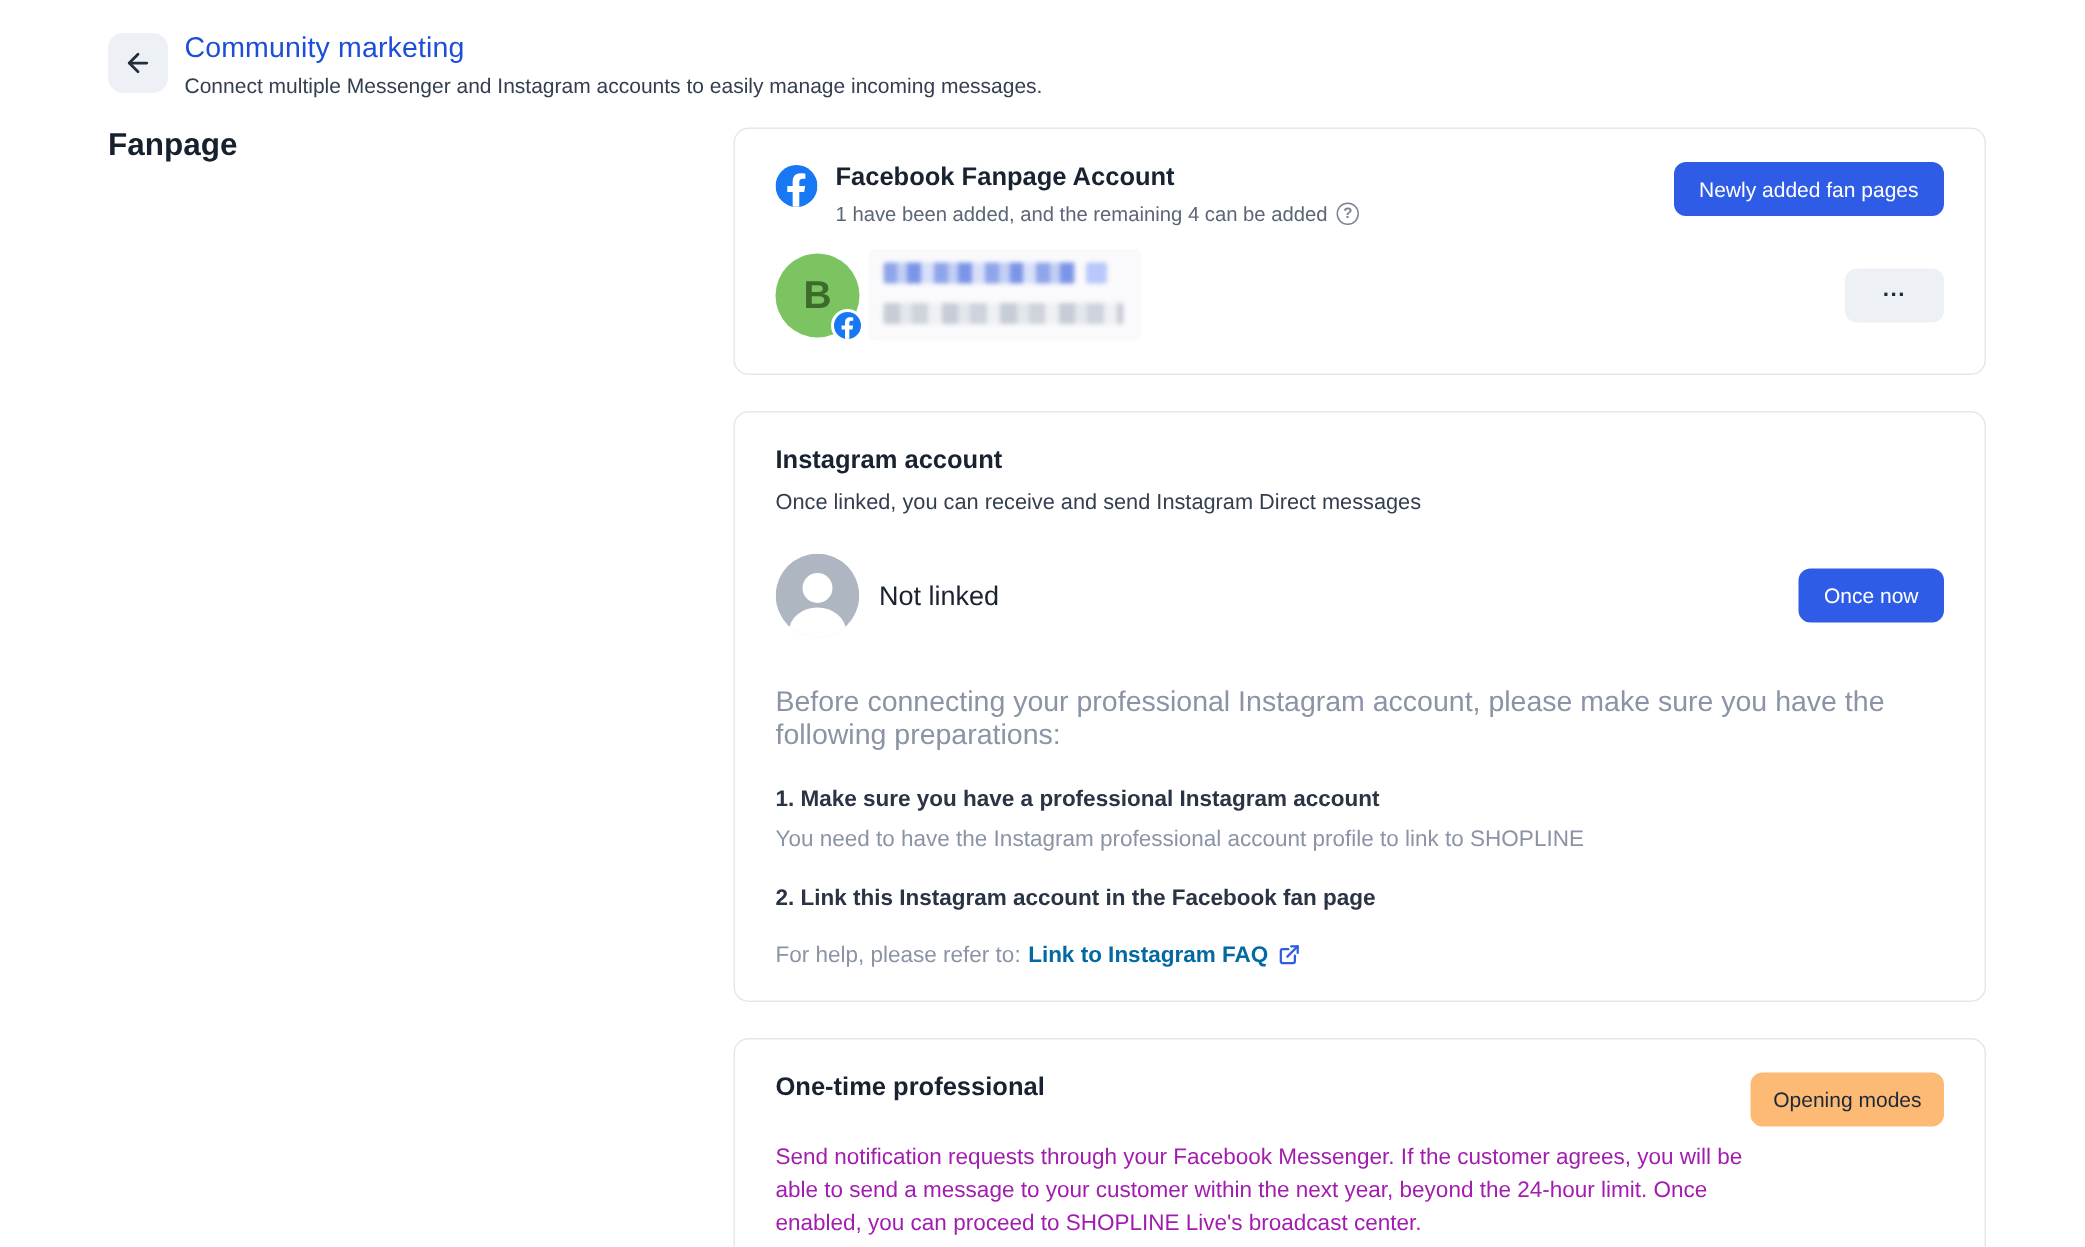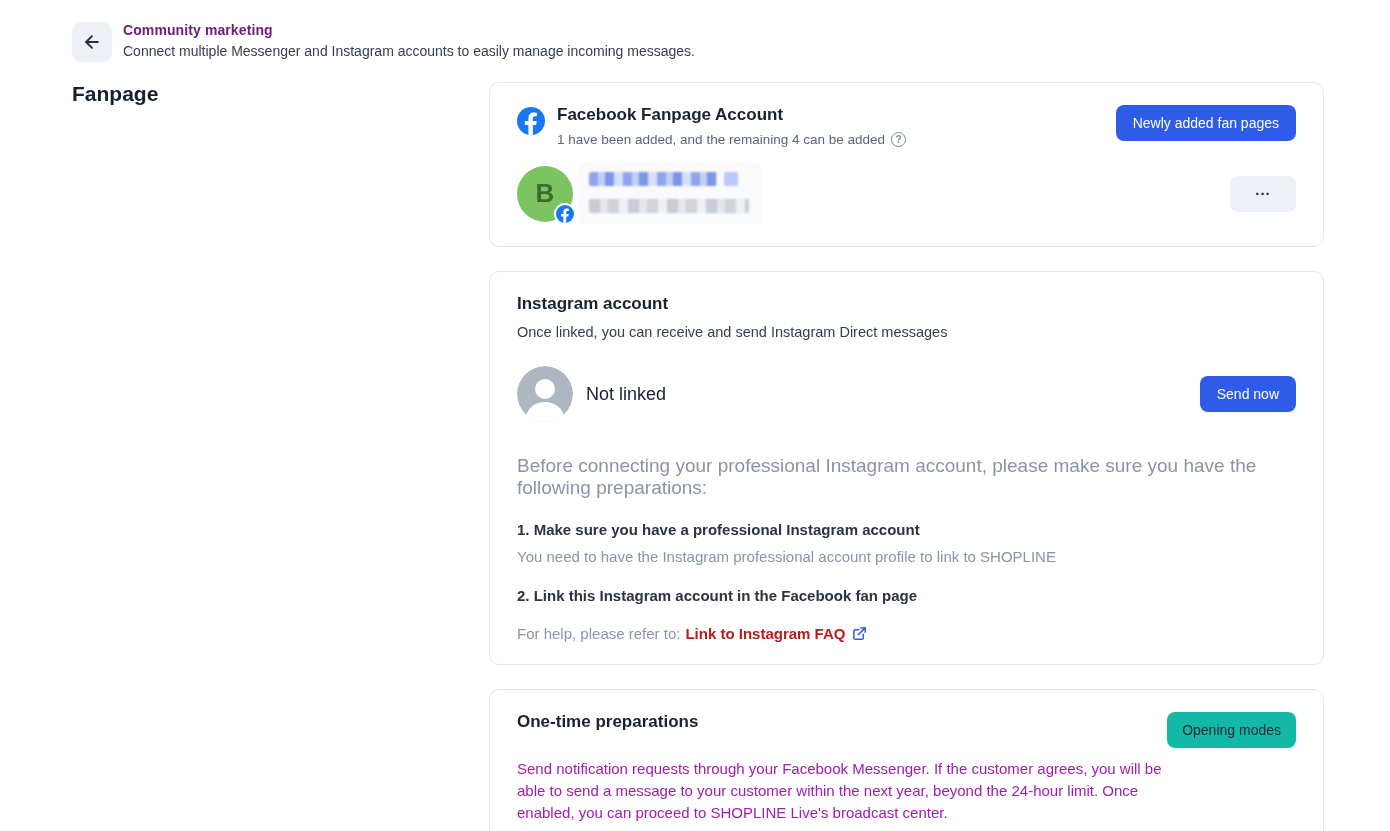--- a/index.html
+++ b/index.html
@@ -4,21 +4,21 @@
 <style>
   * { margin: 0; padding: 0; box-sizing: border-box; }
   html, body { width: 1390px; height: 831px; background: #fff; overflow: hidden;
     font-family: "Liberation Sans", "DejaVu Sans", sans-serif; color: #182230; }
 
   
   .header { display: flex; align-items: flex-start; padding: 22px 66px 0 72px; }
   .back-btn { width: 40px; height: 40px; border-radius: 10px; background: #EDF1F6;
     display: flex; align-items: center; justify-content: center; cursor: pointer; border: none; flex: none; }
   .header-text { margin-left: 11px; }
-  .page-title { font-size: 14px; font-weight: 700; color: #701a75; letter-spacing: .1px; }
+  .page-title { font-size: 19px; font-weight: 400; color: #1d4ed8; letter-spacing: .1px; }
   .page-subtitle { font-size: 14px; color: #333E4F; margin-top: 5px; }
 
   
   .content { display: flex; margin-top: 20px; padding: 0 66px 0 72px; }
   .left-col { width: 392px; margin-right: 25px; flex: none; }
   .left-title { font-size: 21px; font-weight: 700; color: #16202E; }
   .left-desc { margin-top: 16px; font-size: 15px; line-height: 24px; color: #414C5E; }
   .right-col { width: 835px; flex: none; }
 
   
@@ -57,26 +57,26 @@
 
   
   .ig-sub { margin-top: 10px; font-size: 14.5px; color: #333E4F; }
   .ig-row { display: flex; align-items: center; margin-top: 26px; }
   .avatar-gray { width: 56px; height: 56px; border-radius: 50%; overflow: hidden; flex: none; }
   .ig-status { margin-left: 13px; font-size: 18px; color: #182230; }
   .ig-intro { margin-top: 33px; font-size: 19px; line-height: 22px; color: #8A94A6; width: 740px; }
   .step-heading { margin-top: 22px; font-size: 15px; font-weight: 600; color: #2A3444; }
   .step-desc { margin-top: 10px; font-size: 15px; color: #8A94A6; }
   .faq-row { margin-top: 21px; font-size: 15px; color: #8A94A6; display: flex; align-items: center; gap: 5px; }
-  .faq-link { color: #b91c1c; font-weight: 600; text-decoration: none; cursor: pointer; }
+  .faq-link { color: #0369a1; font-weight: 600; text-decoration: none; cursor: pointer; }
   .ext-icon { width: 15px; height: 15px; display: inline-block; cursor: pointer; margin-left: 2px; }
 
   
   .otn-head { display: flex; align-items: flex-start; }
-  .btn-light { margin-left: auto; background: #14b8a6; color: #1E2836; border: none; border-radius: 8px;
+  .btn-light { margin-left: auto; background: #fdba74; color: #1E2836; border: none; border-radius: 8px;
     height: 36px; padding: 0 15px; font-size: 14px; font-family: inherit; cursor: pointer; flex: none; }
   .otn-body { margin-top: 10px; font-size: 15px; line-height: 22px; color: #a21caf; width: 650px; }
 </style>
 </head>
 <body>
 
 <div class="header">
   <button class="back-btn">
     <span style="display:flex">
       <svg width="20" height="20" viewBox="0 0 24 24" fill="none" stroke="#232D3B" stroke-width="2.2" stroke-linecap="round" stroke-linejoin="round">
@@ -144,21 +144,21 @@
 
       <div class="ig-row">
         <div class="avatar-gray">
           <svg viewBox="0 0 56 56" width="56" height="56">
             <circle cx="28" cy="28" r="28" fill="#AEB6C2"></circle>
             <circle cx="28" cy="23" r="10" fill="#fff"></circle>
             <ellipse cx="28" cy="52" rx="19" ry="16" fill="#fff"></ellipse>
           </svg>
         </div>
         <div class="ig-status">Not linked</div>
-        <button class="btn-blue">Send now</button>
+        <button class="btn-blue">Once now</button>
       </div>
 
       <div class="ig-intro">Before connecting your professional Instagram account, please make sure you have the following preparations:</div>
 
       <div class="step-heading">1. Make sure you have a professional Instagram account</div>
       <div class="step-desc">You need to have the Instagram professional account profile to link to SHOPLINE</div>
 
       <div class="step-heading">2. Link this Instagram account in the Facebook fan page</div>
 
       <div class="faq-row">
@@ -169,20 +169,20 @@
             <path d="M18 13v6a2 2 0 0 1-2 2H5a2 2 0 0 1-2-2V8a2 2 0 0 1 2-2h6"></path>
             <path d="M14 3h7v7"></path>
             <path d="M10 14L21 3"></path>
           </svg>
         </span>
       </div>
     </div>
 
     <div class="card">
       <div class="otn-head">
-        <div class="card-title sem">One-time preparations</div>
+        <div class="card-title sem">One-time professional</div>
         <button class="btn-light">Opening modes</button>
       </div>
       <div class="otn-body">Send notification requests through your Facebook Messenger. If the customer agrees, you will be able to send a message to your customer within the next year, beyond the 24-hour limit. Once enabled, you can proceed to SHOPLINE Live's broadcast center.</div>
     </div>
 
   </div>
 </div>
 
 </body></html>

